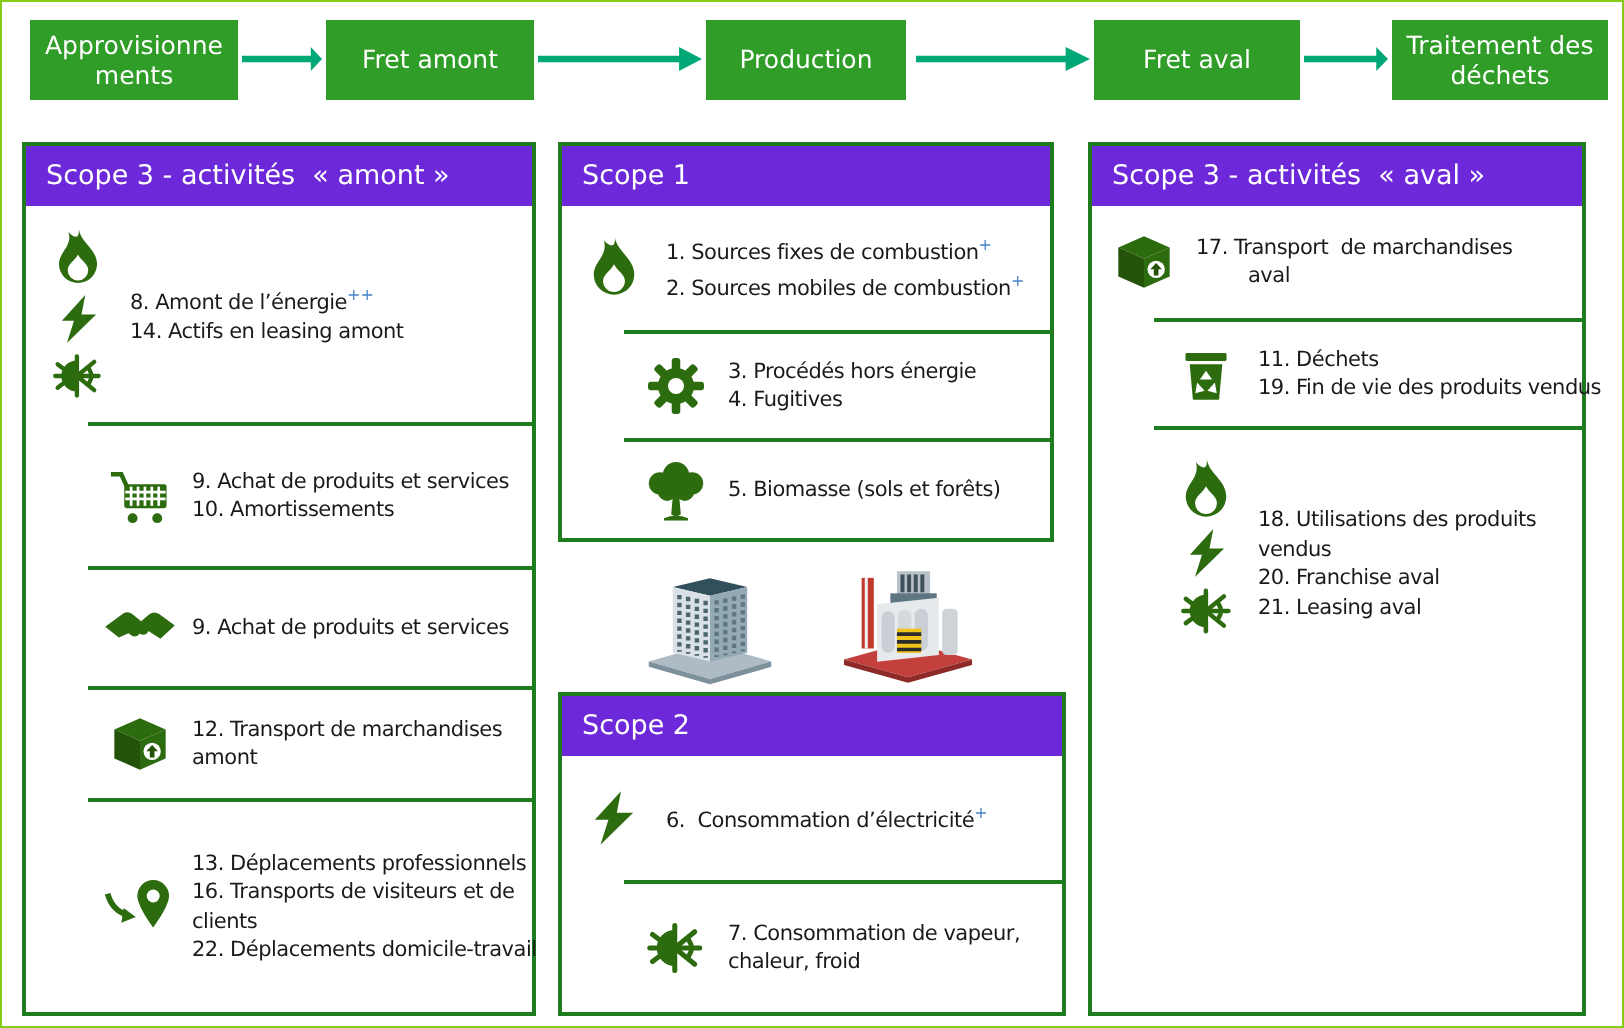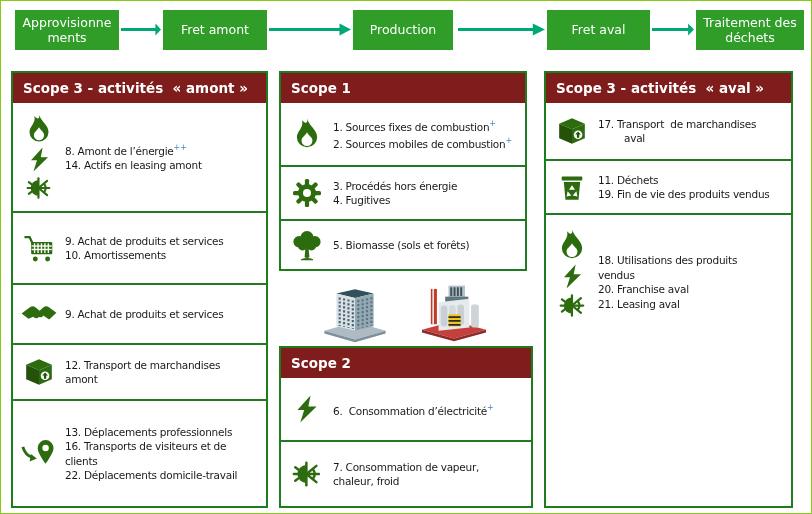--- a/index.html
+++ b/index.html
@@ -8,25 +8,25 @@
 
   
   .fbox { position:absolute; top:9px; height:40px; background:#2f9d27; color:#fff;
           display:flex; align-items:center; justify-content:center; text-align:center;
           font-size:12.5px; line-height:1.22; padding:0 4px; }
   .fbox span { overflow-wrap:anywhere; }
   .arrow { position:absolute; top:22px; height:13px; }
 
   
   .col { position:absolute; border:2px solid #1e7c1e; background:#fff; display:flex; flex-direction:column; }
-  .hdr { background:#7f1d1d; color:#fff; font-weight:bold; font-size:13.5px; height:30px;
+  .hdr { background:#6d28d9; color:#fff; font-weight:normal; font-size:13.5px; height:30px;
          display:flex; align-items:center; padding:0 10px; flex:0 0 30px; }
   .hdr span { white-space:pre; }
   .cell { display:flex; align-items:center; }
-  .cell + .cell { border-top:2px solid #1e7c1e; }
+  .cell + .cell { border-top:2px solid #1e7c1e;margin-left:31px; }
   .icol { flex:0 0 52px; display:flex; flex-direction:column; align-items:center; justify-content:center; gap:3px; }
   .tcol { flex:1 1 auto; padding-right:8px; }
   .line { font-size:10.5px; letter-spacing:-0.25px; line-height:14.5px; color:#1a1a1a; white-space:pre; }
   .line .sup { color:#4a86c8; font-size:8px; vertical-align:super; letter-spacing:0; }
   .indent { padding-left:26px; }
   .cell-top { align-items:flex-start; padding-top:14px; }
   .icn { fill:#2d6b0f; flex:0 0 auto; }
 
   .buildings { position:absolute; display:flex; align-items:flex-end; justify-content:center; gap:26px; }
 </style>

